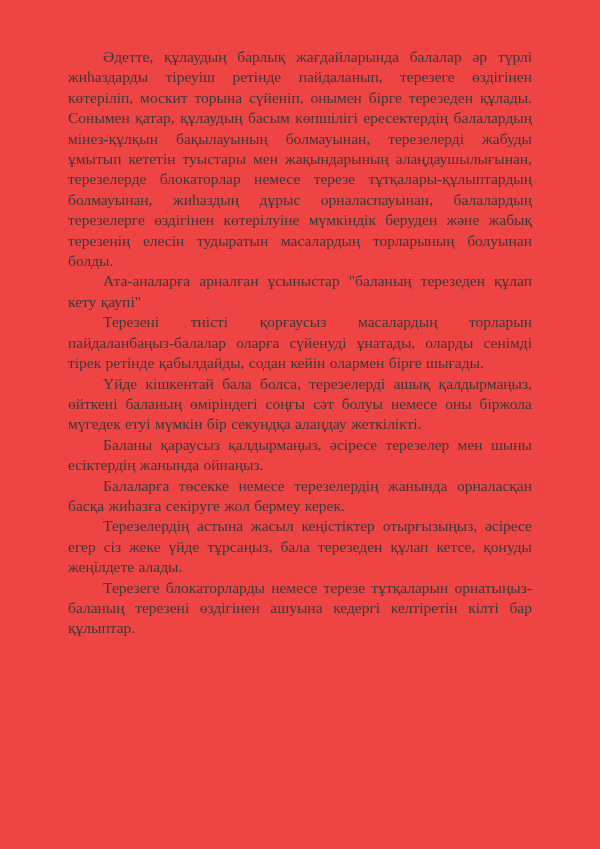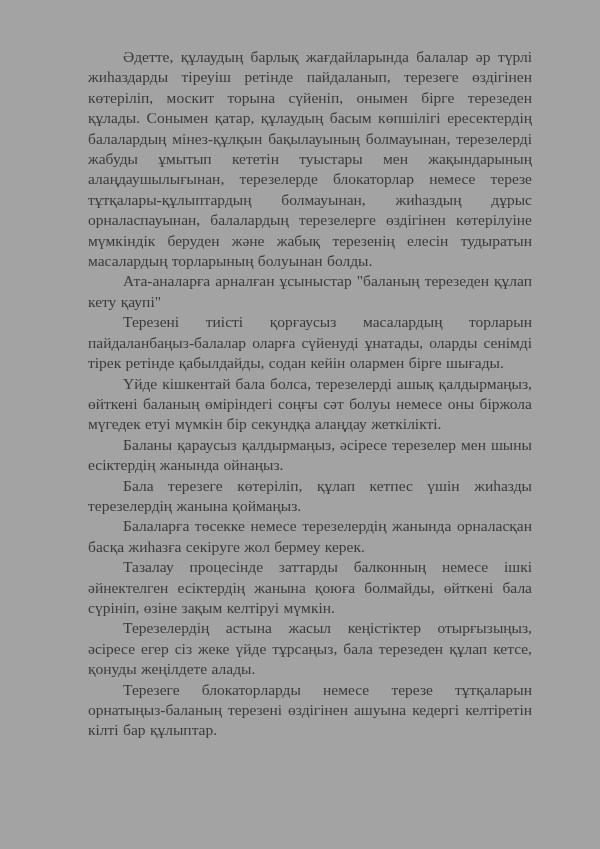--- a/index.html
+++ b/index.html
@@ -9,23 +9,22 @@
   }
   body {
     width: 600px;
     height: 849px;
     overflow: hidden;
   }
   .page {
     position: relative;
     width: 600px;
     height: 849px;
-    background: #a3a3a3;
+    background: #ef4444;
     box-sizing: border-box;
-    padding-left: 20px;
   }
   .content {
     box-sizing: border-box;
     padding: 47px 68px 0 68px;
     width: 100%;
     font-family: "Liberation Serif", "DejaVu Serif", serif;
     font-size: 15.5px;
     line-height: 20.4px;
     color: #3a3a3a;
     text-align: justify;
@@ -40,20 +39,18 @@
 </head>
 <body>
 
 <div class="page">
   <div class="content">
     <p>Әдетте, құлаудың барлық жағдайларында балалар әр түрлі жиһаздарды тіреуіш ретінде пайдаланып, терезеге өздігінен көтеріліп, москит торына сүйеніп, онымен бірге терезеден құлады. Сонымен қатар, құлаудың басым көпшілігі ересектердің балалардың мінез-құлқын бақылауының болмауынан, терезелерді жабуды ұмытып кететін туыстары мен жақындарының алаңдаушылығынан, терезелерде блокаторлар немесе терезе тұтқалары-құлыптардың болмауынан, жиһаздың дұрыс орналаспауынан, балалардың терезелерге өздігінен көтерілуіне мүмкіндік беруден және жабық терезенің елесін тудыратын масалардың торларының болуынан болды.</p>
     <p>Ата-аналарға арналған ұсыныстар "баланың терезеден құлап кету қаупі"</p>
     <p>Терезені тиісті қорғаусыз масалардың торларын пайдаланбаңыз-балалар оларға сүйенуді ұнатады, оларды сенімді тірек ретінде қабылдайды, содан кейін олармен бірге шығады.</p>
     <p>Үйде кішкентай бала болса, терезелерді ашық қалдырмаңыз, өйткені баланың өміріндегі соңғы сәт болуы немесе оны біржола мүгедек етуі мүмкін бір секундқа алаңдау жеткілікті.</p>
     <p>Баланы қараусыз қалдырмаңыз, әсіресе терезелер мен шыны есіктердің жанында ойнаңыз.</p>
-    <p>Бала терезеге көтеріліп, құлап кетпес үшін жиһазды терезелердің жанына қоймаңыз.</p>
     <p>Балаларға төсекке немесе терезелердің жанында орналасқан басқа жиһазға секіруге жол бермеу керек.</p>
-    <p>Тазалау процесінде заттарды балконның немесе ішкі әйнектелген есіктердің жанына қоюға болмайды, өйткені бала сүрініп, өзіне зақым келтіруі мүмкін.</p>
     <p>Терезелердің астына жасыл кеңістіктер отырғызыңыз, әсіресе егер сіз жеке үйде тұрсаңыз, бала терезеден құлап кетсе, қонуды жеңілдете алады.</p>
     <p>Терезеге блокаторларды немесе терезе тұтқаларын орнатыңыз-баланың терезені өздігінен ашуына кедергі келтіретін кілті бар құлыптар.</p>
 
   </div>
 </div>
 
 </body></html>

